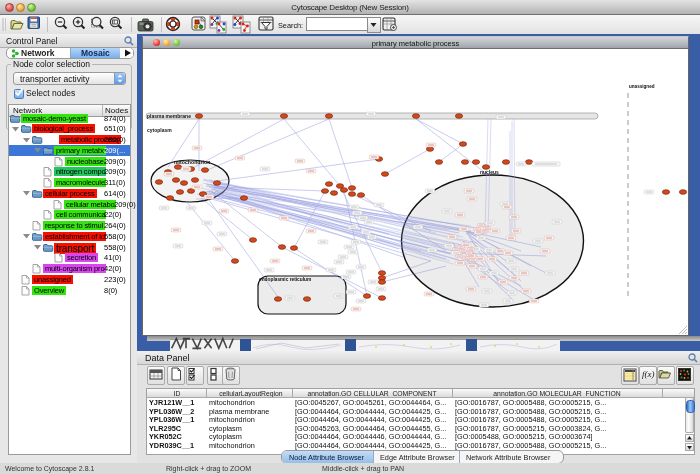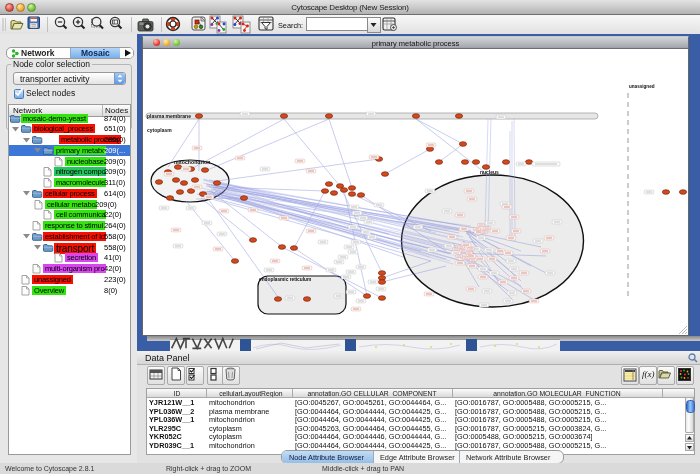--- a/index.html
+++ b/index.html
@@ -629,20 +629,27 @@
 <text x="486" y="38" font-size="4.6" font-weight="bold" fill="#111" font-family="Liberation Sans">unassigned</text>
 <g stroke="#aaa" stroke-width="0.8">
             <line x1="536" y1="284" x2="544" y2="276"></line>
             <line x1="539" y1="284" x2="544" y2="279"></line>
             <line x1="542" y1="284" x2="544" y2="282"></line>
           </g>
 </svg>
 </div>
   </div>
   <div class="abs" id="cpanel">
+    <div id="cphead">
+        <span style="position:absolute;left:6px;top:2px;">Control Panel</span>
+      <svg width="10" height="10" style="position:absolute;left:124px;top:2px;">
+        <circle cx="4" cy="4" r="3" fill="none" stroke="#5a7fae" stroke-width="1.3"></circle>
+        <line x1="6.2" y1="6.2" x2="9" y2="9" stroke="#5a7fae" stroke-width="1.5"></line>
+      </svg>
+    </div>
 
     <div style="position:absolute;left:6px;top:13px;width:126px;height:10px;background:#fdfdfd;border:1px solid #9a9a9a;border-radius:5px;overflow:hidden;">
       <div style="position:absolute;left:63px;top:0;width:50px;height:10px;background:linear-gradient(#b4d5f7,#79b0ec);border-left:1px solid #8aa9c9;border-right:1px solid #8aa9c9;"></div>
       <div style="position:absolute;left:113px;top:0;width:13px;height:10px;background:#fdfdfd;"></div>
       <svg width="10" height="10" style="position:absolute;left:116px;top:0;">
           <path d="M2 1.5 L8 5 L2 8.5 Z" fill="#111"></path>
         </svg>
       <svg width="9" height="9" style="position:absolute;left:4px;top:0.5px;">
         <circle cx="2.5" cy="2" r="1.7" fill="#2ab52a"></circle>
           <circle cx="6" cy="4.5" r="1.7" fill="#2ab52a"></circle>
@@ -755,21 +762,21 @@
 <div style="position:absolute;left:9px;top:154.25px;width:121px;height:10.5px;">
           <svg width="8" height="6" style="position:absolute;left:14px;top:3px;">
             <use href="#garr"></use>
           </svg>
           <svg width="11" height="10" style="position:absolute;left:23px;top:0.5px;">
             <use href="#gfold"></use>
           </svg>
           <span style="position:absolute;left:34px;top:0.5px;font-size:7.5px;letter-spacing:-0.15px;color:#000;background:#f71000;padding:0 2px;white-space:nowrap;max-width:59px;overflow:hidden;display:inline-block;">cellular process</span>
           <span style="position:absolute;left:95px;top:0.5px;font-size:7.5px;color:#000;">614(0)</span>
         </div>
-<div style="position:absolute;left:0;top:165.00px;width:103px;height:10.5px;">
+<div style="position:absolute;left:19px;top:165.00px;width:103px;height:10.5px;">
           <svg width="11" height="10" style="position:absolute;left:34px;top:0.5px;">
             <use href="#gfile"></use>
           </svg>
           <span style="position:absolute;left:45px;top:0.5px;font-size:7.5px;letter-spacing:-0.15px;color:#000;background:#35e40e;padding:0 2px;white-space:nowrap;max-width:48px;overflow:hidden;display:inline-block;">cellular metabo</span>
           <span style="position:absolute;left:95px;top:0.5px;font-size:7.5px;color:#000;">209(0)</span>
         </div>
 <div style="position:absolute;left:9px;top:175.75px;width:121px;height:10.5px;">
           <svg width="11" height="10" style="position:absolute;left:34px;top:0.5px;">
             <use href="#gfile"></use>
           </svg>

